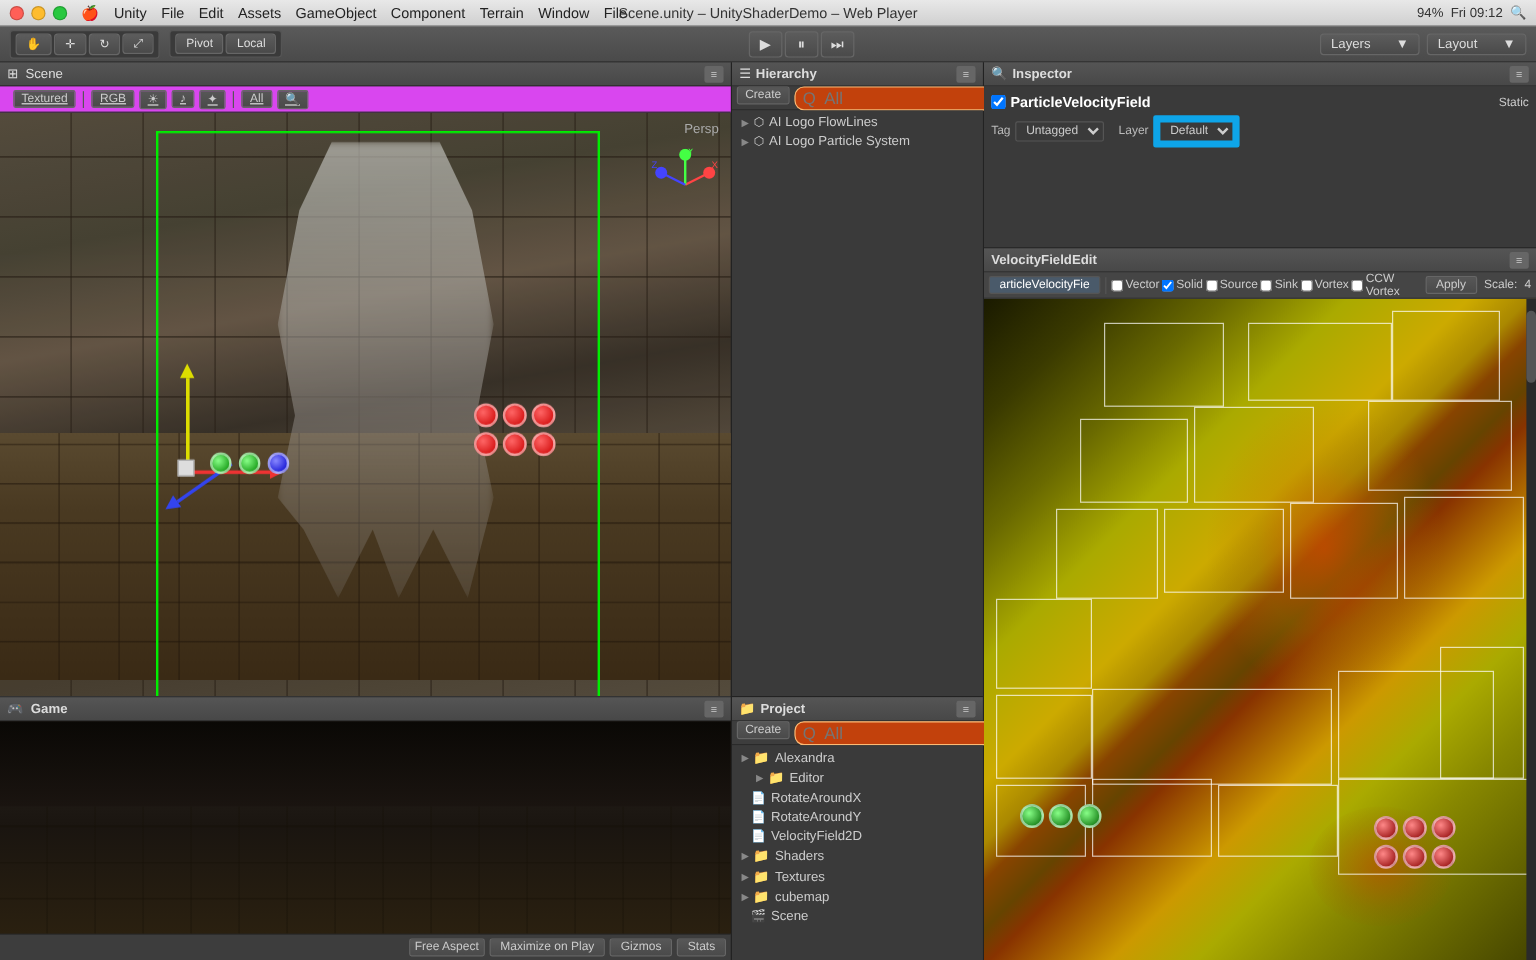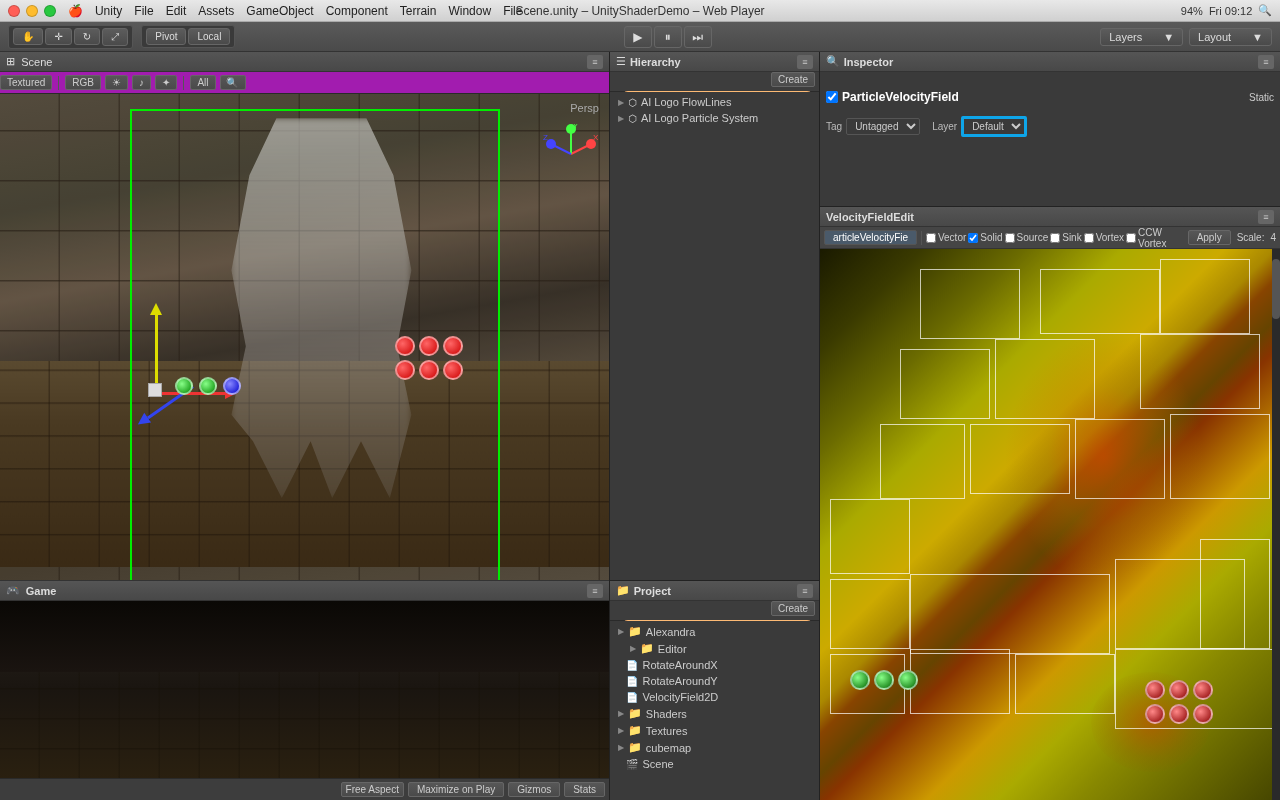--- a/index.html
+++ b/index.html
@@ -78,26 +78,27 @@
       background: linear-gradient(to bottom, #555, #484848);
       display: flex;
       align-items: center;
       padding: 0 6px;
       gap: 6px;
       border-bottom: 1px solid #333;
     }
     .scene-header-title { font-size: 11px; color: #ddd; display: flex; align-items: center; gap: 4px; }
     .scene-toolbar {
       height: 22px;
-      background: #a21caf;
-      display: flex;
-      align-items: center;
-      padding: 0 0;
+      background: #d946ef;
+      display: flex;
+      align-items: center;
+      padding: 0 11px;
       gap: 4px;
       border-bottom: 1px solid #2a2a2a;
+      text-decoration: underline;
     }
     .scene-tb-btn {
       background: linear-gradient(to bottom, #575757, #4a4a4a);
       border: 1px solid #666;
       border-radius: 2px;
       color: #ccc;
       padding: 1px 6px;
       font-size: 10px;
       cursor: pointer;
     }
@@ -231,25 +232,24 @@
       padding: 0 6px;
       border-bottom: 1px solid #333;
       gap: 4px;
     }
     .panel-title { font-size: 11px; color: #ddd; font-weight: 600; }
     .panel-menu-btn { margin-left: auto; width: 16px; height: 14px; background: #666; border-radius: 2px; font-size: 9px; display: flex; align-items: center; justify-content: center; cursor: pointer; color: #ccc; }
     .panel-toolbar {
       height: 20px;
       background: #3d3d3d;
       display: flex;
-      align-items: flex-end;
+      align-items: flex-start;
       padding: 0 4px;
       gap: 4px;
       border-bottom: 1px solid #2a2a2a;
-      flex-direction: column;
     }
     .search-field {
       flex: 1;
       background: #c2410c;
       border: 1px solid #fdba74;
       border-radius: 8px;
       color: #ccc;
       padding: 1px 6px;
       font-size: 14px;
     }
@@ -396,21 +396,20 @@
       flex: 1;
       padding: 6px;
       overflow-y: auto;
       background: #3a3a3a;
     }
     .inspector-row {
       display: flex;
       align-items: center;
       margin-bottom: 4px;
       gap: 4px;
-      margin-top: 12px;
     }
     .component-checkbox { width: 12px; height: 12px; }
     .inspector-name { font-size: 12px; color: #fff; font-weight: 600; flex: 1; }
     .static-toggle { font-size: 10px; color: #ccc; }
     .tag-row { display: flex; align-items: center; gap: 4px; font-size: 10px; }
     .grid-rect {
       position: absolute;
       border: 1.5px solid rgba(255,255,255,0.7);
     }
 
@@ -709,21 +708,21 @@
           <span class="inspector-name">ParticleVelocityField</span>
           <span class="static-toggle">Static</span>
         </div>
 
         <div class="tag-row inspector-row">
           <span style="font-size:10px; color:#bbb;">Tag</span>
           <select style="background:#3a3a3a; border:1px solid #555; color:#ccc; font-size:10px; padding:1px 4px; border-radius:2px;">
             <option>Untagged</option>
           </select>
           <span style="font-size:10px; color:#bbb; margin-left:8px;">Layer</span>
-          <select style="background:#3a3a3a; border:3px solid #0ea5e9; color:#ccc; font-size:10px; padding:1px 4px; border-radius:2px;">
+          <select style="background:#3a3a3a; border:6px solid #0ea5e9; color:#ccc; font-size:10px; padding:1px 4px; border-radius:2px;">
             <option>Default</option>
           </select>
         </div>
       </div>
     </div>
 
     <div class="velocity-editor">
       <div class="vel-header">
         <span style="font-size:11px; color:#ddd; font-weight:700;">VelocityFieldEdit</span>
         <div class="panel-menu-btn" style="margin-left:auto;">≡</div>

